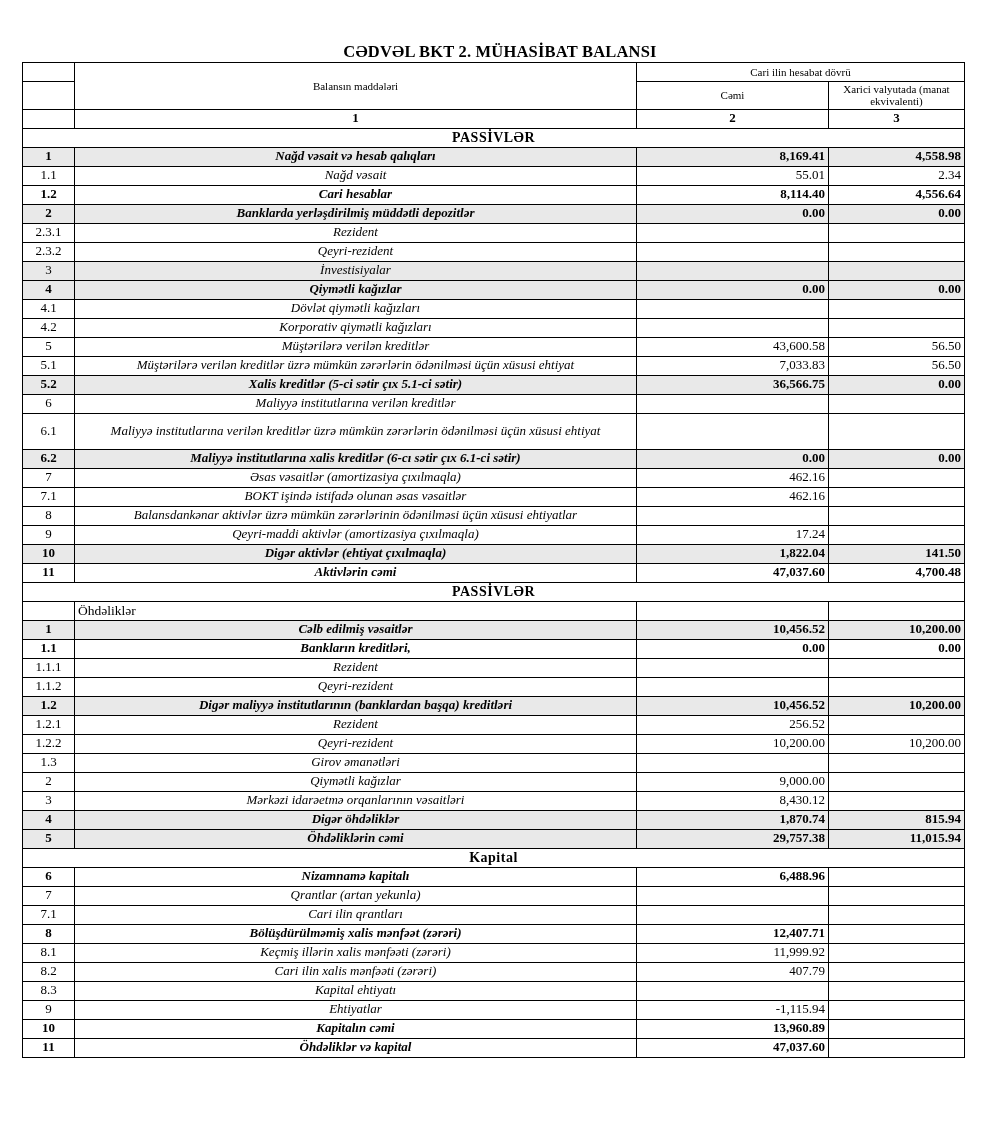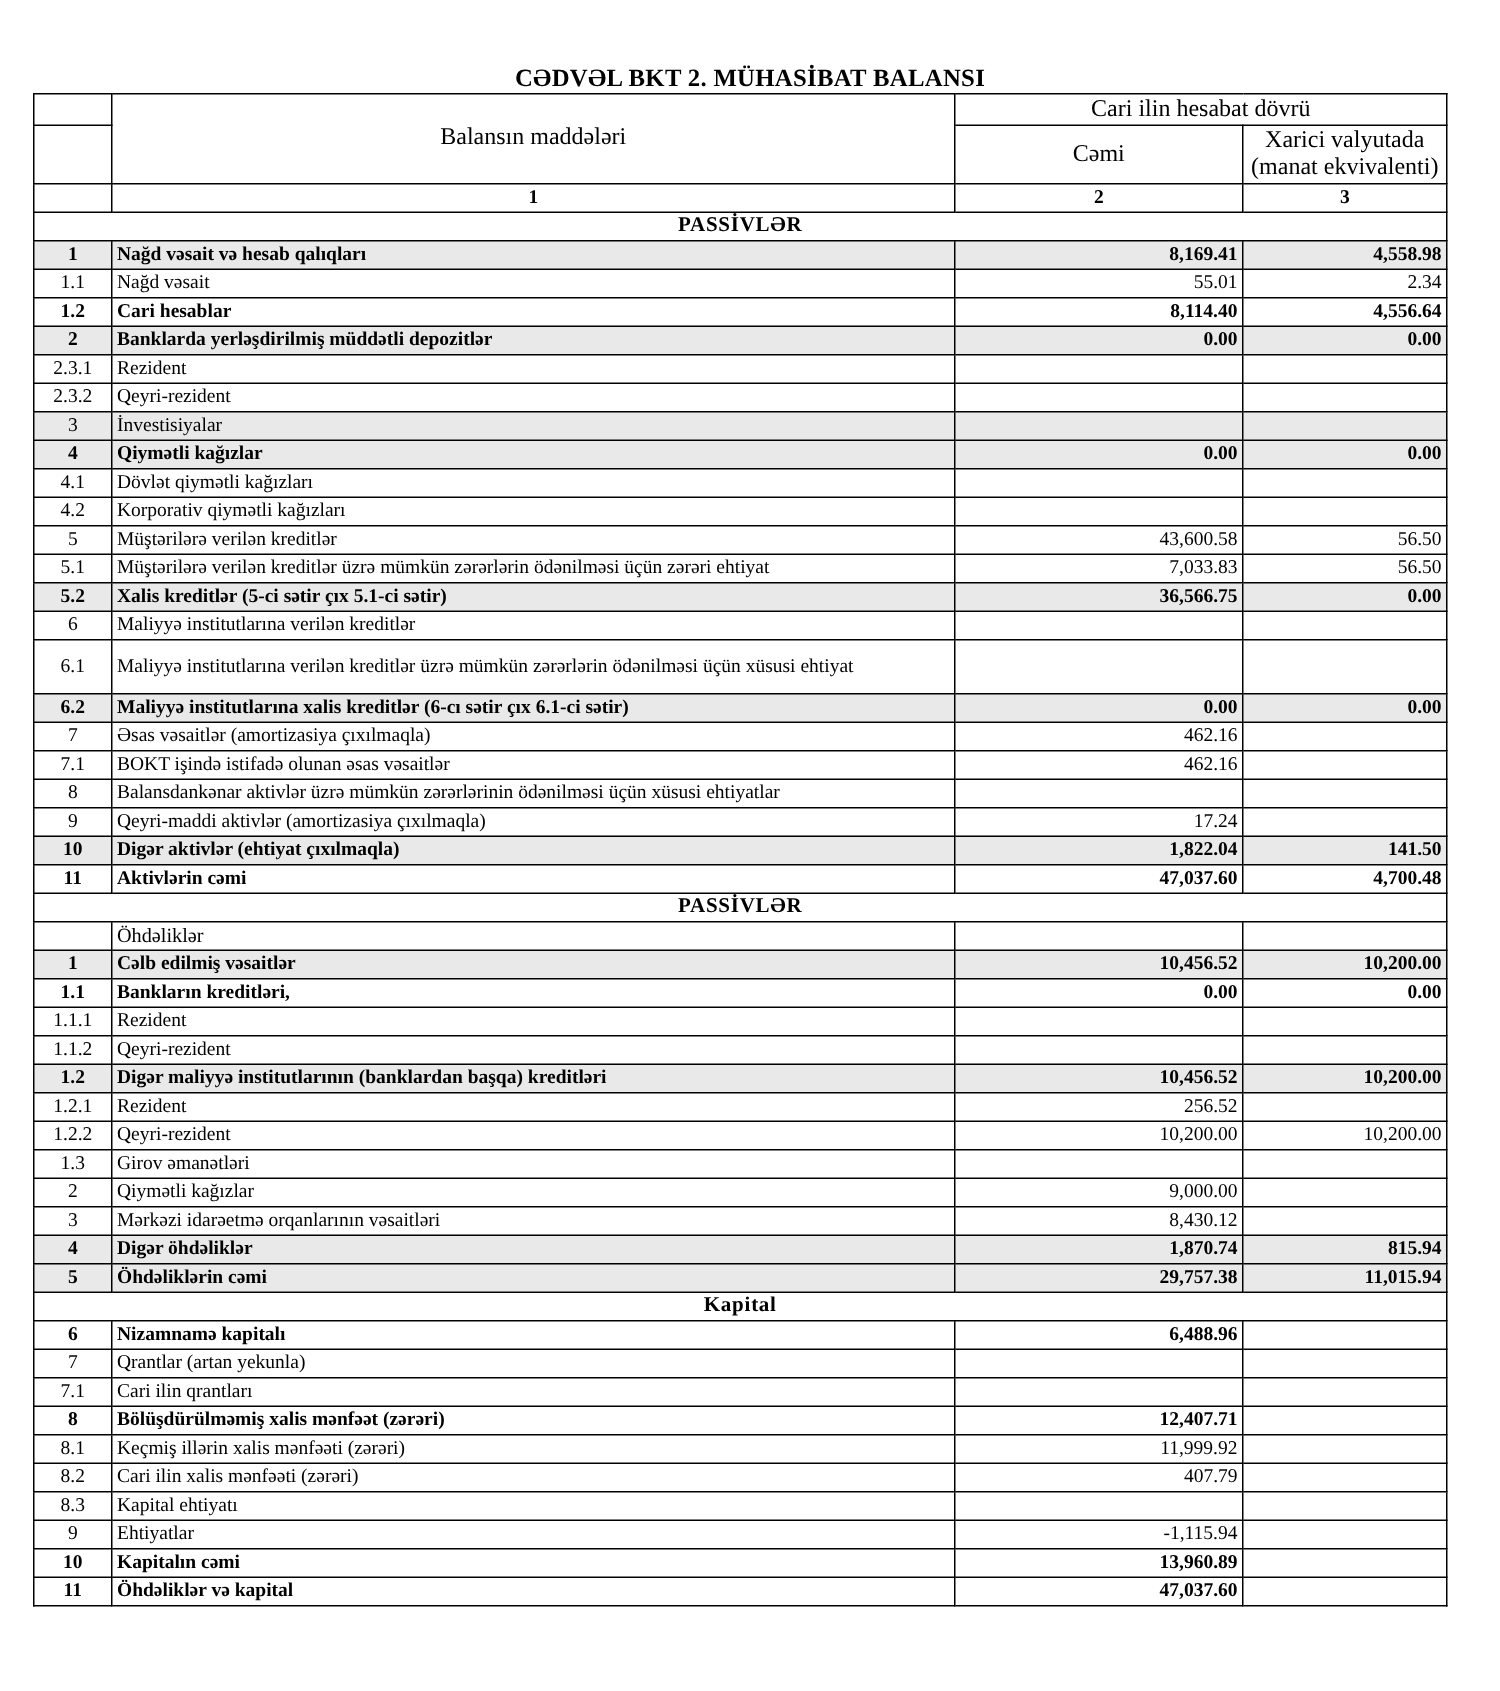--- a/index.html
+++ b/index.html
@@ -51,39 +51,40 @@
     box-sizing: border-box;
   }
   col.c-code { width: 52px; }
   col.c-item { width: 562px; }
   col.c-total { width: 192px; }
   col.c-fx   { width: 136px; }
 
   .hdr-item, .hdr-period, .hdr-sub {
     text-align: center;
     font-weight: normal;
-    font-size: 16px;
+    font-size: 11px;
   }
   .hdr-item { height: 66px; }
   .hdr-period { height: 20px; }
   .hdr-sub { height: 44px; vertical-align: middle; }
   .numrow td {
     text-align: center;
     font-weight: bold;
     font-size: 13px;
     height: 19px;
   }
   .code {
     text-align: center;
     font-size: 13px;
     white-space: nowrap;
   }
   .item {
-    text-align: left;
+    text-align: center;
     font-size: 13px;
+    font-style: italic;
   }
   .num {
     text-align: right;
     font-size: 13px;
     padding-right: 5px;
     white-space: nowrap;
   }
   .section {
     text-align: center;
     font-weight: bold;
@@ -198,21 +199,21 @@
           <td class="num"></td>
         </tr>
         <tr>
           <td class="code">5</td>
           <td class="item">Müştərilərə verilən kreditlər</td>
           <td class="num">43,600.58</td>
           <td class="num">56.50</td>
         </tr>
         <tr>
           <td class="code">5.1</td>
-          <td class="item">Müştərilərə verilən kreditlər üzrə mümkün zərərlərin ödənilməsi üçün zərəri ehtiyat</td>
+          <td class="item">Müştərilərə verilən kreditlər üzrə mümkün zərərlərin ödənilməsi üçün xüsusi ehtiyat</td>
           <td class="num">7,033.83</td>
           <td class="num">56.50</td>
         </tr>
         <tr>
           <td class="code bold shade">5.2</td>
           <td class="item bold shade">Xalis kreditlər (5-ci sətir çıx 5.1-ci sətir)</td>
           <td class="num bold shade">36,566.75</td>
           <td class="num bold shade">0.00</td>
         </tr>
         <tr>

